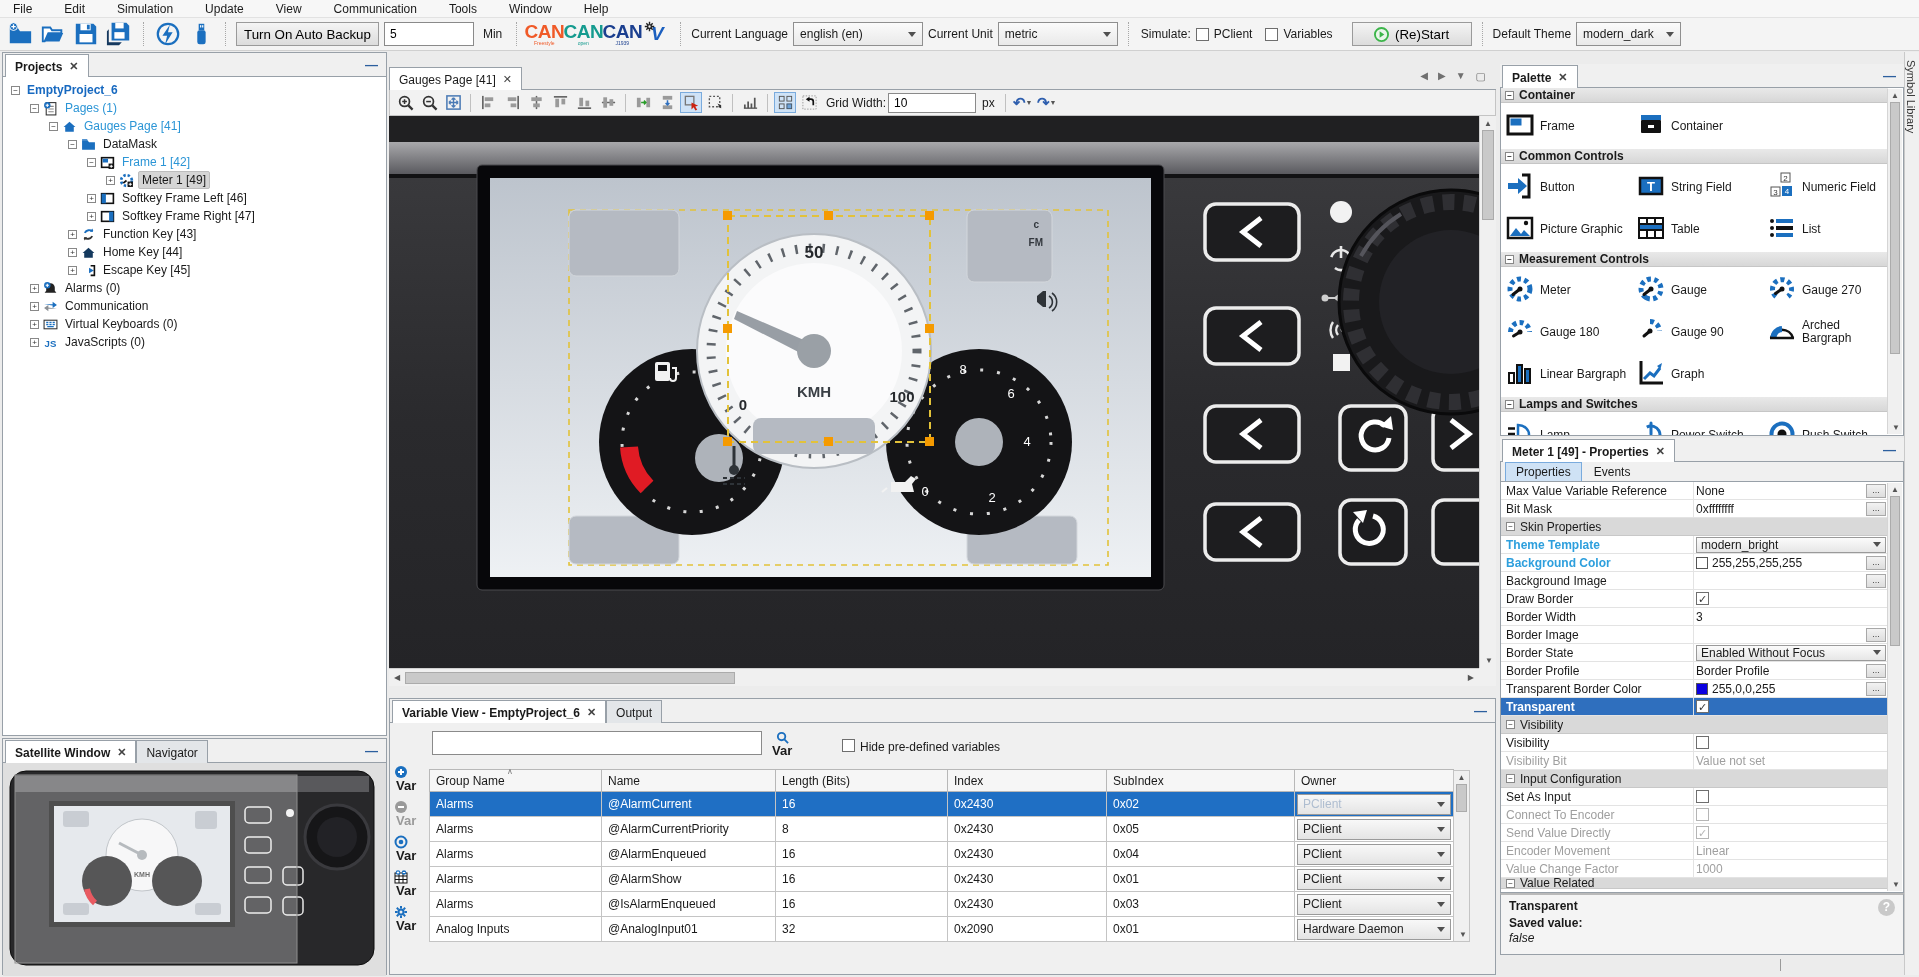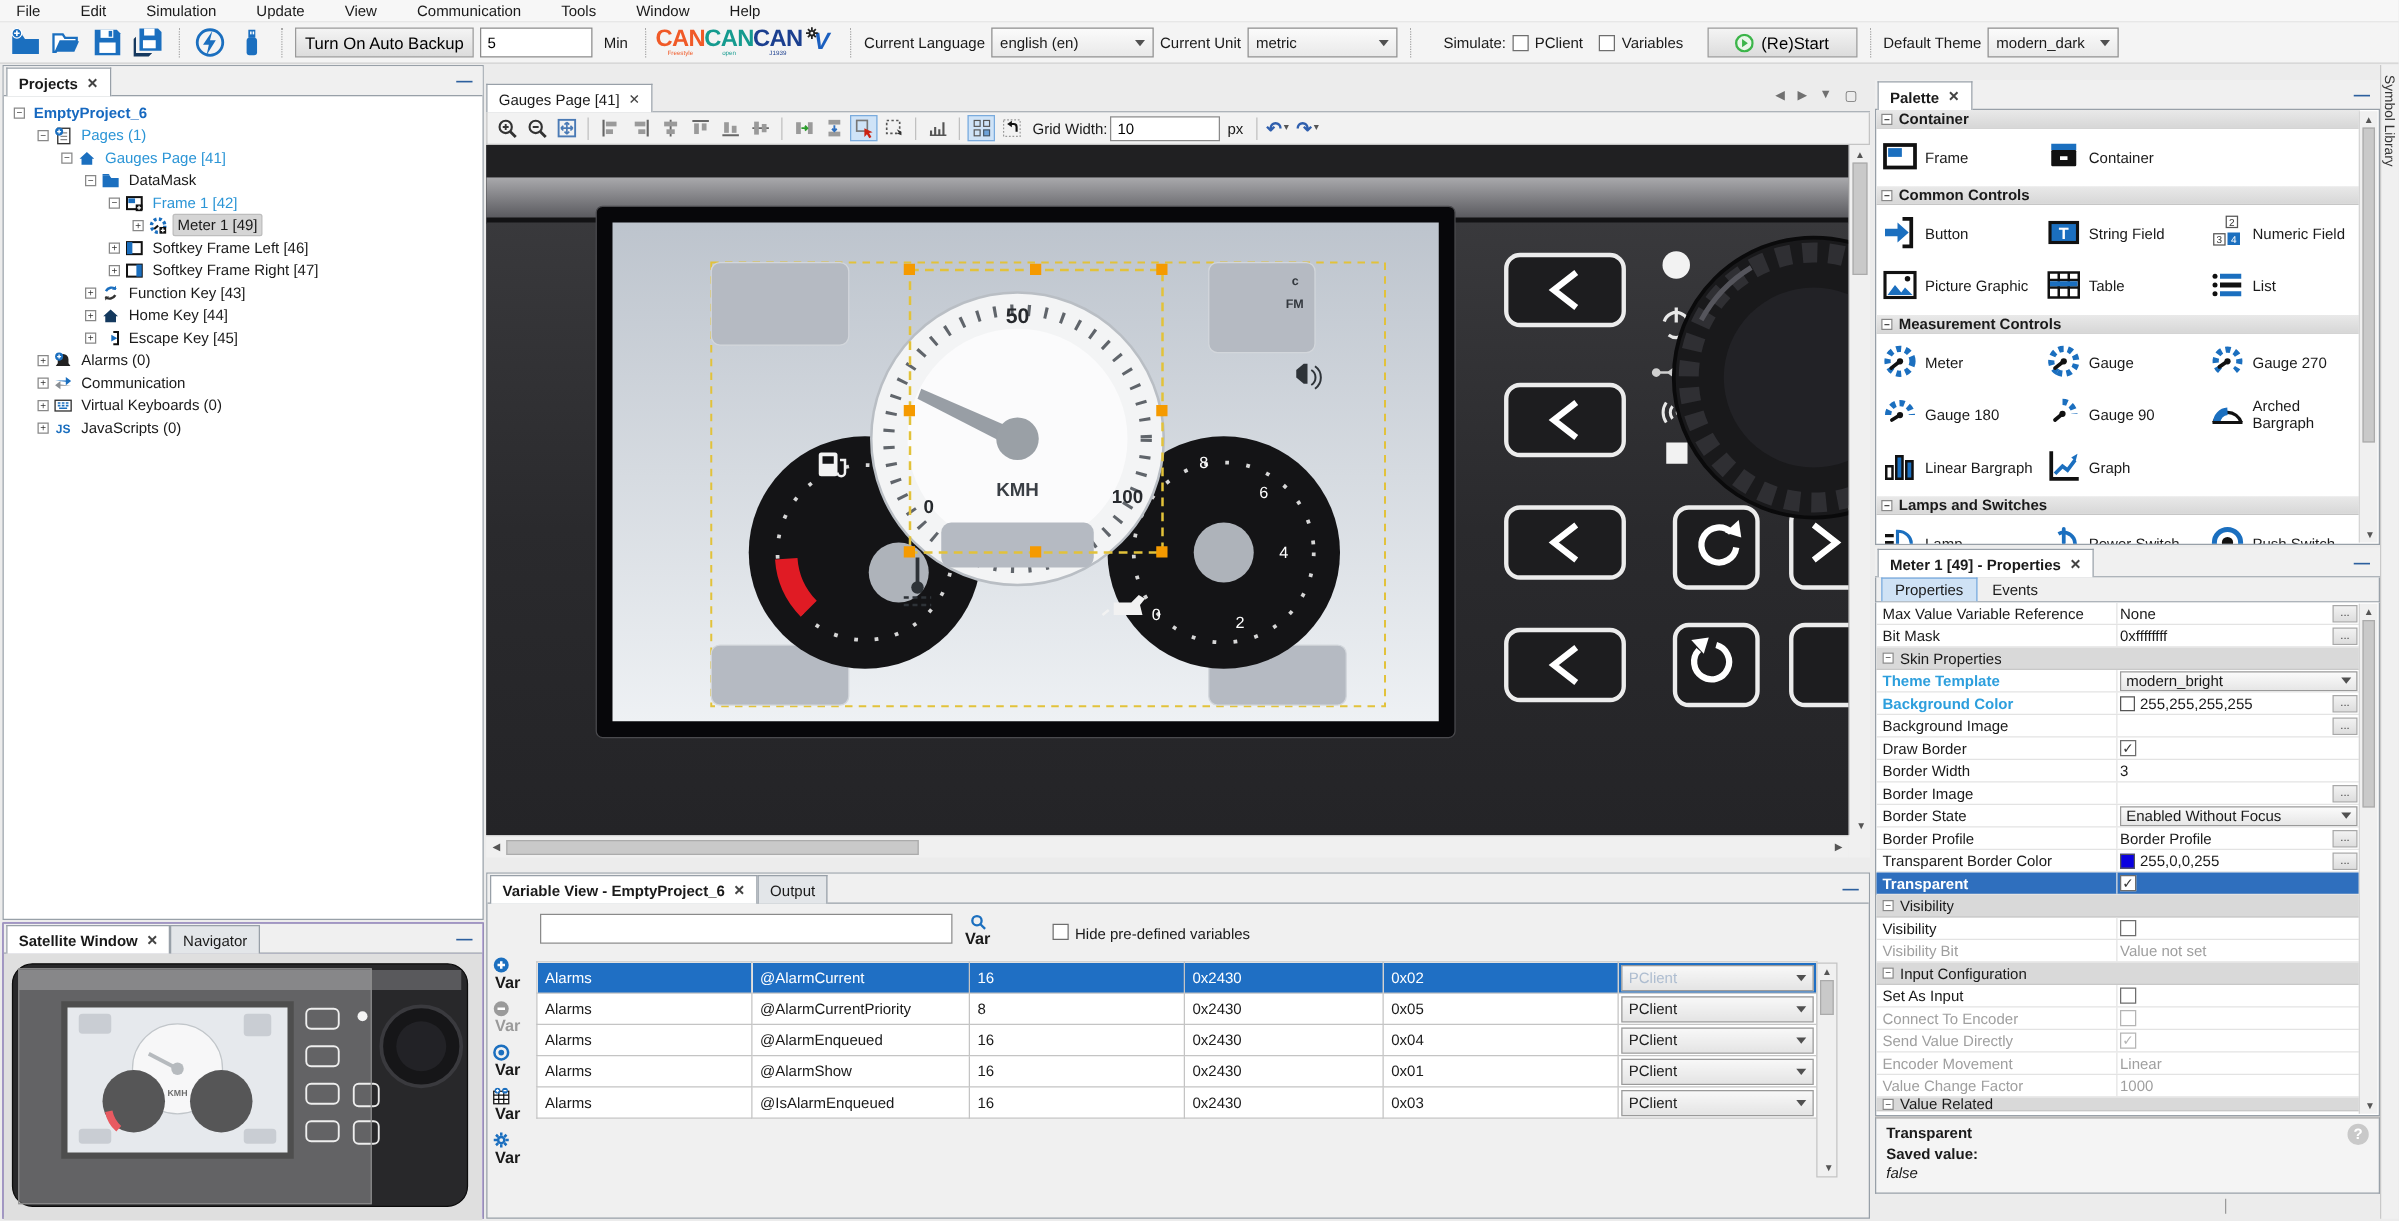--- a/index.html
+++ b/index.html
@@ -178,21 +178,21 @@
   <span class="combo" style="width:130px">
       <span>english (en)</span>
       <span class="carr"></span>
     </span>
   <span>Current Unit</span>
   <span class="combo" style="width:120px">
       <span>metric</span>
       <span class="carr"></span>
     </span>
   <span class="tsep"></span>
-  <span style="margin-left:16px">Simulate:</span>
+  <span style="margin-left:2px">Simulate:</span>
   <span class="cb"></span>
   <span>PClient</span>
   <span class="cb" style="margin-left:8px"></span>
   <span>Variables</span>
   <button class="pushbtn" style="width:120px;margin-left:14px;justify-content:center">
       <svg viewBox="0 0 16 16" width="15" height="15">
         <circle cx="8" cy="8" r="7" fill="#eaf6ea" stroke="#3cb54a" stroke-width="2"></circle>
         <path d="M6 4.5l5 3.5-5 3.5z" fill="#3cb54a"></path>
       </svg>
       <span>(Re)Start</span>
@@ -774,20 +774,28 @@
     <table id="vartable">
         <colgroup>
           <col style="width:172px">
           <col style="width:174px">
           <col style="width:172px">
           <col style="width:159px">
           <col style="width:188px">
           <col style="width:159px">
         </colgroup>
         <tbody>
+          <tr>
+            <th>Group Name<span style="position:absolute;left:45%;top:-3px;font-size:8px;color:#777">∧</span></th>
+            <th>Name</th>
+            <th>Length (Bits)</th>
+            <th>Index</th>
+            <th>SubIndex</th>
+            <th>Owner</th>
+          </tr>
           <tr class="vsel">
             <td>Alarms</td>
             <td>@AlarmCurrent</td>
             <td>16</td>
             <td>0x2430</td>
             <td>0x02</td>
             <td style="padding:0 2px">
               <span class="ownercombo">
                 <span>PClient</span>
                 <span class="carr" style="margin-left:4px"></span>
@@ -839,20 +847,33 @@
             <td>16</td>
             <td>0x2430</td>
             <td>0x03</td>
             <td style="padding:0 2px">
               <span class="ownercombo">
                 <span>PClient</span>
                 <span class="carr" style="margin-left:4px"></span>
               </span>
             </td>
           </tr>
+          <tr class="">
+            <td>Analog Inputs</td>
+            <td>@AnalogInput01</td>
+            <td>32</td>
+            <td>0x2090</td>
+            <td>0x01</td>
+            <td style="padding:0 2px">
+              <span class="ownercombo">
+                <span>Hardware Daemon</span>
+                <span class="carr" style="margin-left:4px"></span>
+              </span>
+            </td>
+          </tr>
         </tbody>
       </table>
     <div class="abs" style="left:1063px;top:47px;width:17px;height:172px;background:#f0f0f0;border:1px solid #c4c4c4;font-size:8px;color:#555;text-align:center">
         <div style="padding-top:2px">▲</div>
         <div class="thumbv" style="height:28px;margin:2px"></div>
         <div style="position:absolute;bottom:2px;left:5px">▼</div>
       </div>
   </div>
 </div>
 

